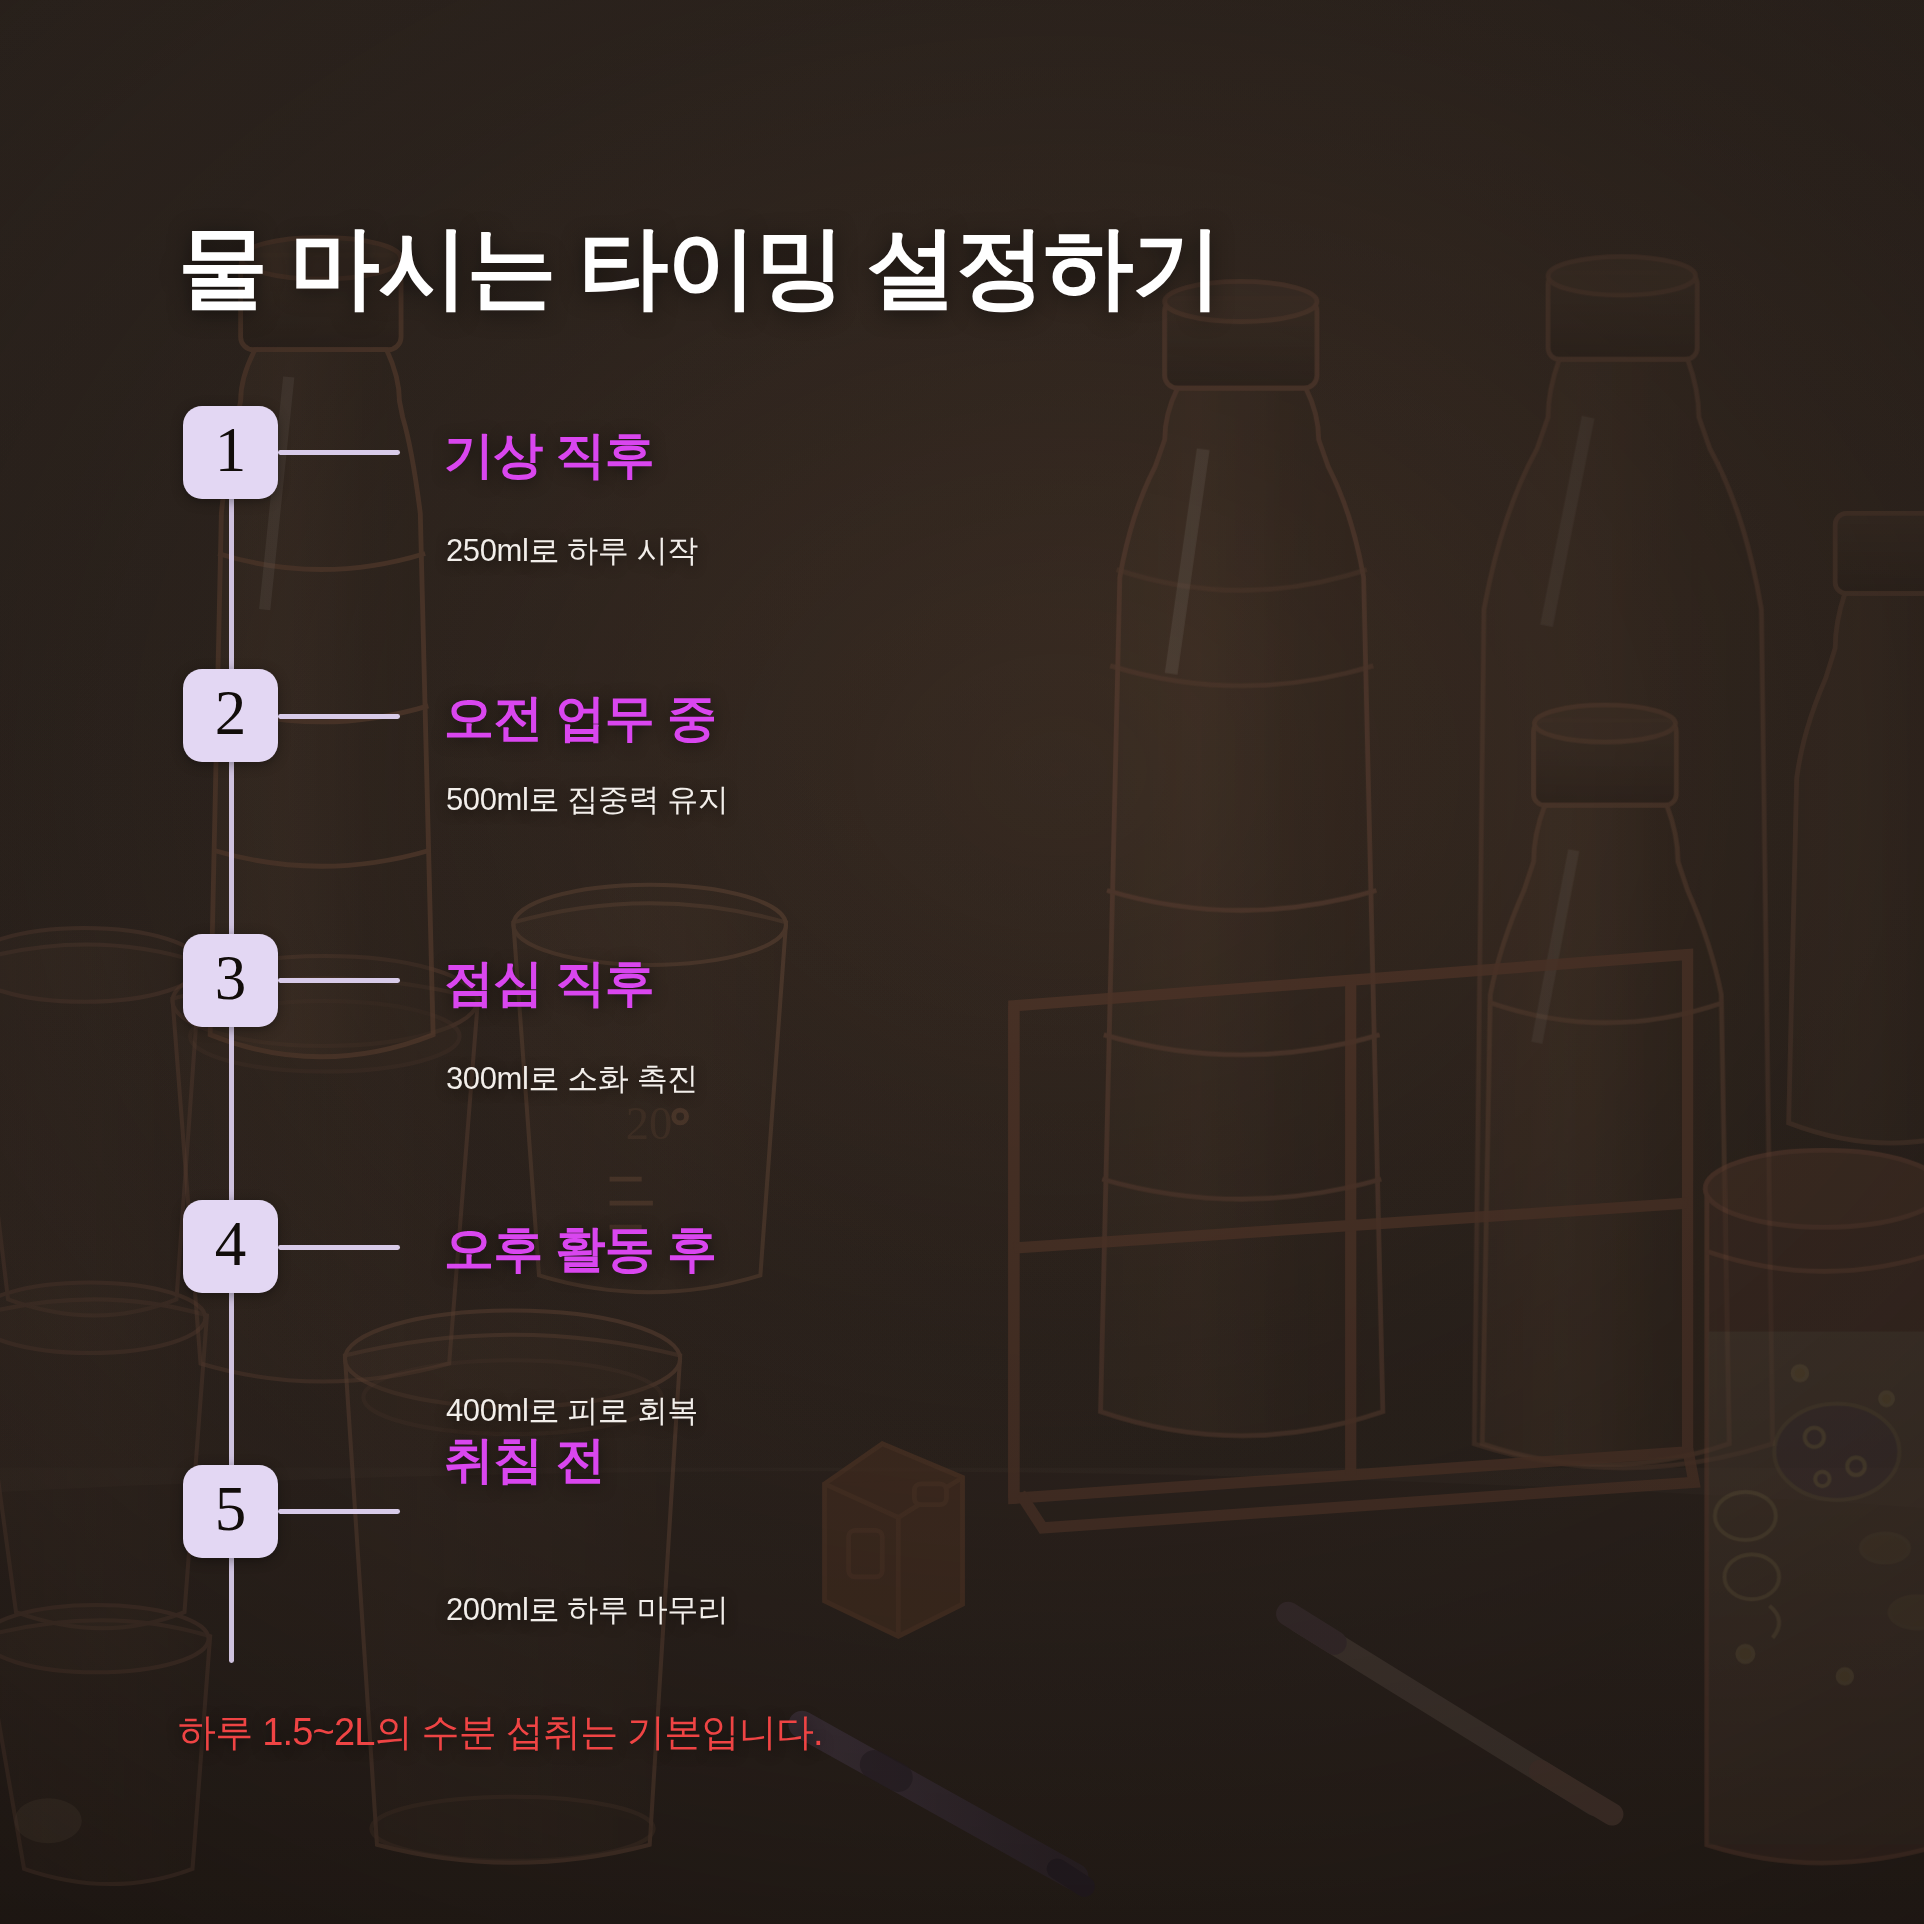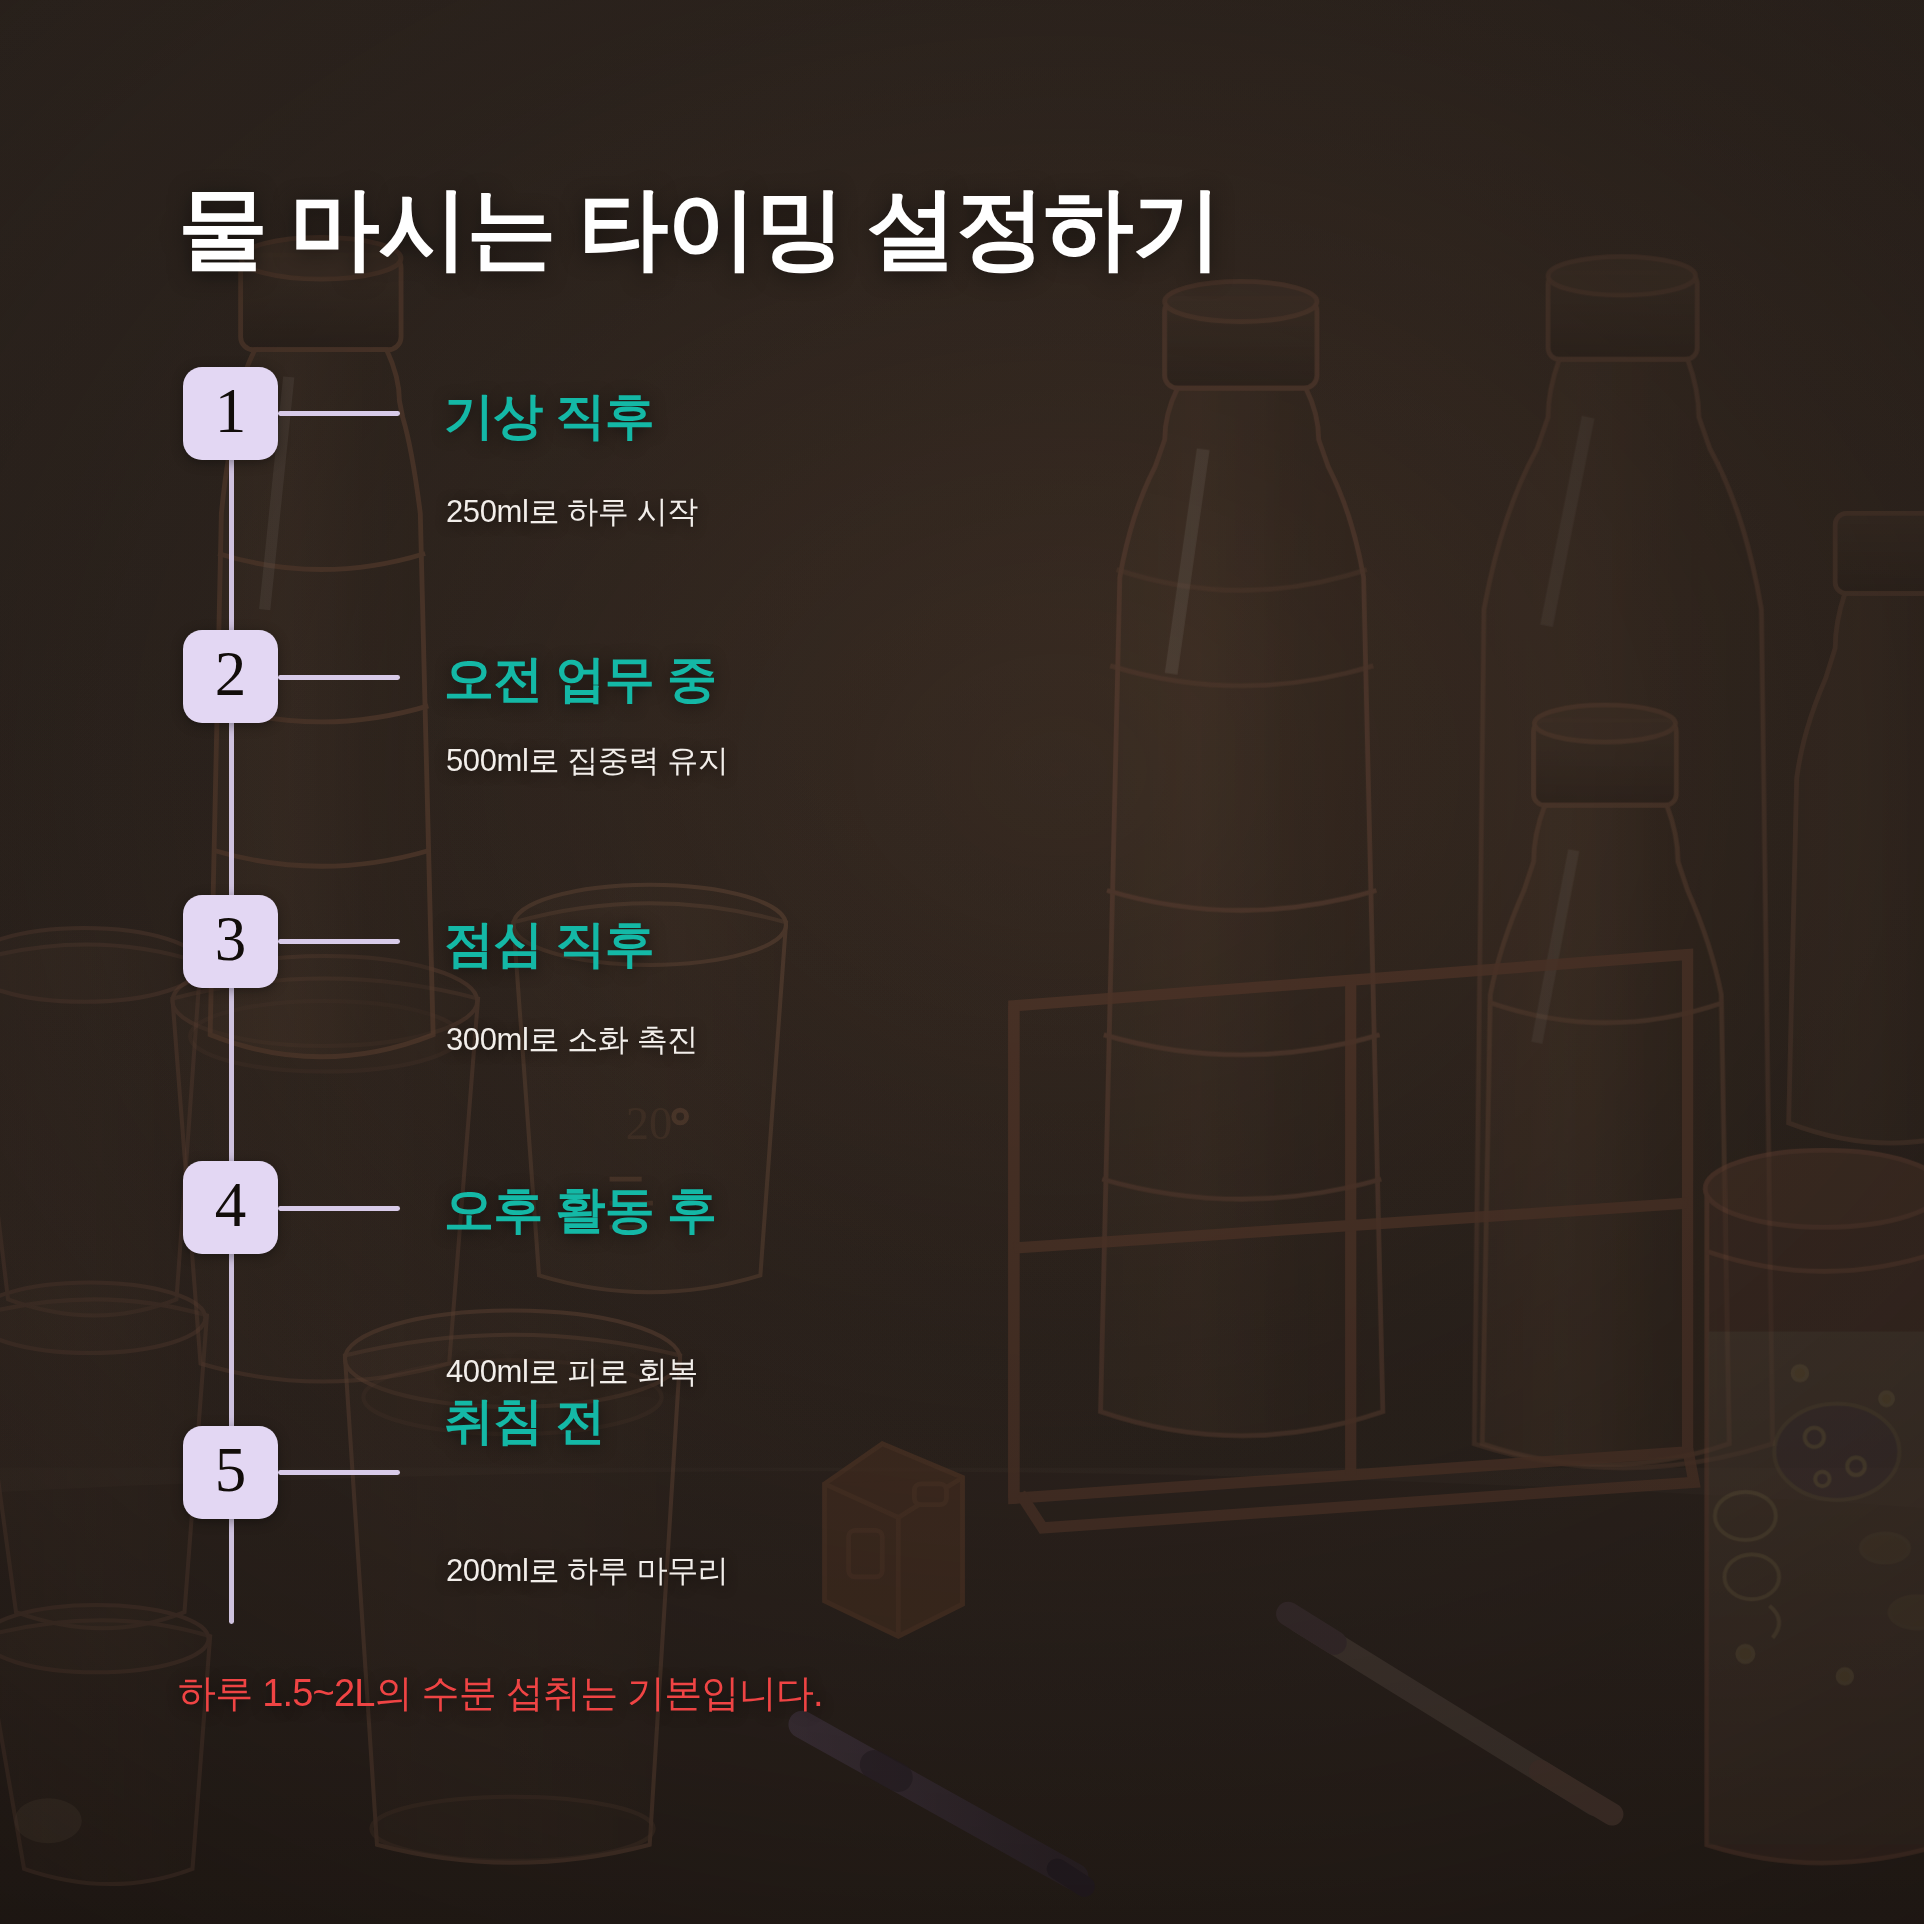--- a/index.html
+++ b/index.html
@@ -24,21 +24,21 @@
 
   
   #bg-scrim {
     position:absolute; inset:0;
     background:
       radial-gradient(120% 95% at 55% 40%, rgba(25,19,15,0.18) 0%, rgba(25,19,15,0.46) 60%, rgba(18,13,10,0.70) 100%);
     pointer-events:none;
   }
 
   
-  #content { position:absolute; inset:0; }
+  #content { position:absolute; inset:0;margin-top:39px; }
 
   #page-title {
     position:absolute;
     left:178px; top:183px;
     font-size:90px;
     font-weight:700;
     color:#ffffff;
     letter-spacing:-1.6px;
     line-height:1.0;
     white-space:nowrap;
@@ -86,21 +86,21 @@
     height:4.8px;
     background:#d8cbe9;
     border-radius:2.4px;
   }
 
   .step-title {
     position:absolute;
     left:444px;
     font-size:50px;
     font-weight:700;
-    color:#14b8a6;
+    color:#d946ef;
     letter-spacing:-0.8px;
     white-space:nowrap;
     text-shadow:0 2.4px 14.4px rgba(0,0,0,0.55);
   }
 
   .step-desc {
     position:absolute;
     left:446px;
     font-size:31px;
     font-weight:400;

